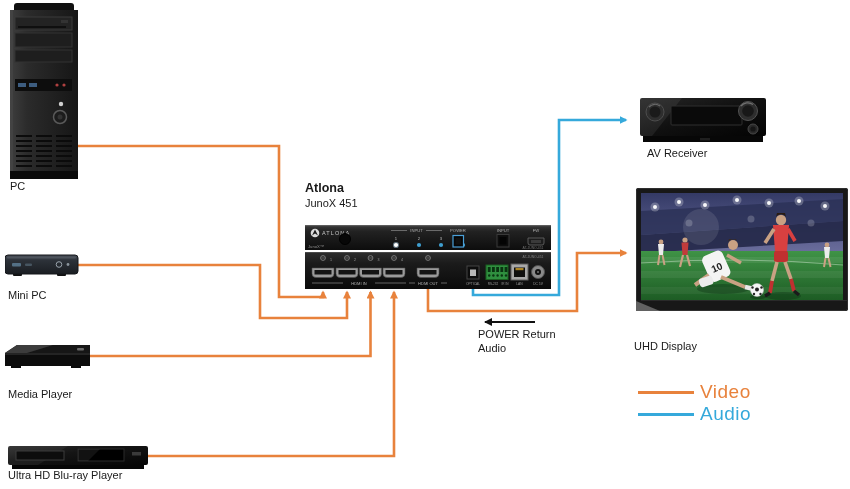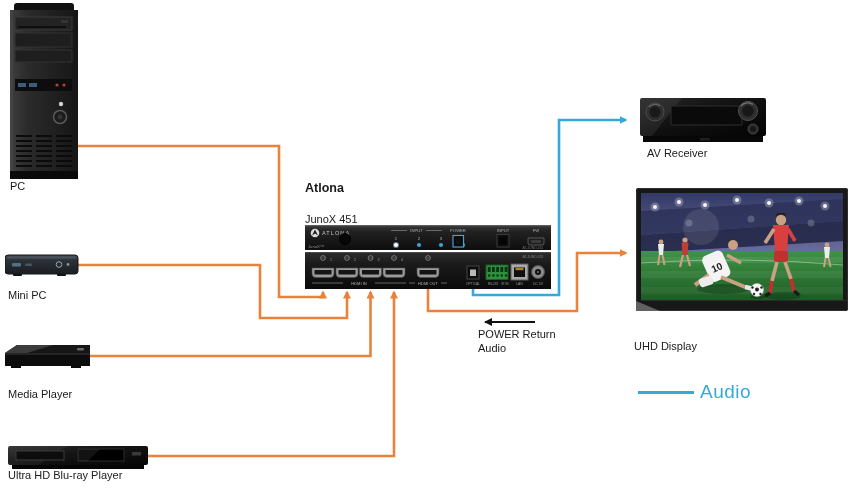--- a/index.html
+++ b/index.html
@@ -291,21 +291,21 @@
         </g>
       </g>
       <polygon points="0,113 24,123 0,123" fill="#616161"></polygon>
       <rect x="5" y="112" width="207" height="1" fill="#2a2a2a"></rect>
     </svg>
   </div>
   <div class="abs dev-label" style="left:634px;top:301px;margin-top:39px;">UHD Display</div>
 
   <div class="abs" style="left:305px;top:181px;">
     <div class="title-brand">Atlona</div>
-    <div class="title-line" style="margin-top:18px;">JunoX 451</div>
+    <div class="title-line" style="margin-top:2px;">JunoX 451</div>
   </div>
 
   <div class="abs" style="left:305px;top:225px;">
     <svg width="246" height="25">
       <defs>
           <linearGradient id="fpg" x1="0" y1="0" x2="0" y2="1">
         <stop offset="0" stop-color="#3c3c3c"></stop>
             <stop offset=".25" stop-color="#222"></stop>
             <stop offset="1" stop-color="#0d0d0d"></stop>
       </linearGradient>
@@ -435,18 +435,22 @@
     </svg>
   </div>
 
   <div class="abs annot" style="left:478px;top:327px;">
     <div>POWER Return</div>
     <div>Audio</div>
   </div>
 
   <div class="abs" style="left:638px;top:381px;">
     <div class="legend-row">
+      <span class="legend-swatch video"></span>
+      <span class="legend-label video">Video</span>
+    </div>
+    <div class="legend-row">
       <span class="legend-swatch audio"></span>
       <span class="legend-label audio">Audio</span>
     </div>
   </div>
 
 </div>
 
 </body></html>

